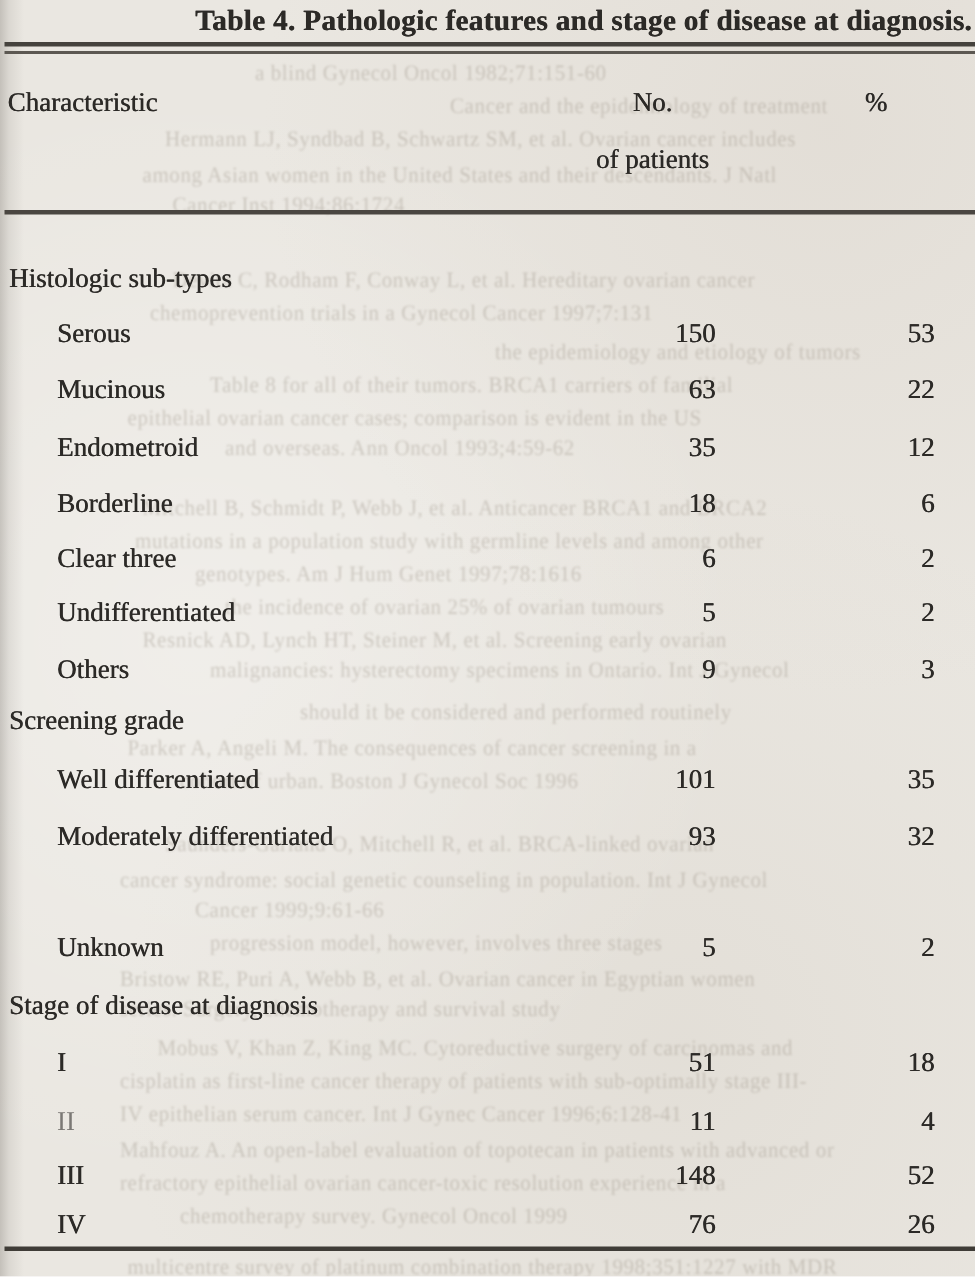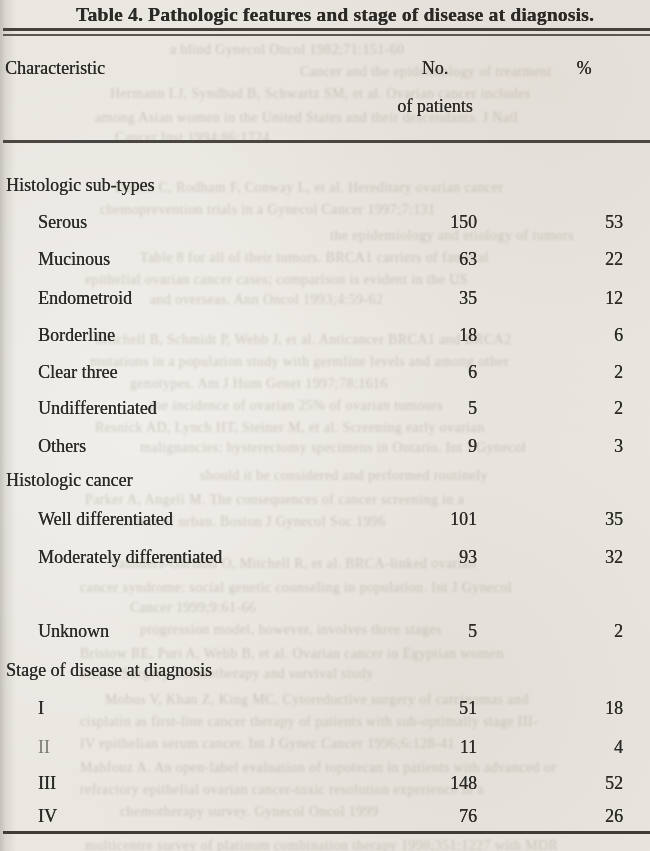--- a/index.html
+++ b/index.html
@@ -25,21 +25,21 @@
     letter-spacing:0.4px;
     color:#8f8679;
     opacity:0.34;
     filter:blur(0.8px);
     transform:scaleY(1.05);
   }
   
   .fg{position:absolute;inset:0;}
   .title{
     position:absolute;top:4px;left:22px;right:2px;
-    text-align:center;
+    text-align:right;
     font-size:19.5px;font-weight:bold;
     letter-spacing:0.2px;
     text-shadow:0.3px 0 0 #2c2a27;
   }
   .rule{position:absolute;left:3px;right:0;}
   .rule-top{top:28px;height:3px;border-top:3px solid #45423d;border-bottom:2px solid #5c5852;}
   .rule-mid{top:140px;height:0;border-top:3px solid #4a4641;}
   .rule-bottom{top:831px;height:0;border-top:3px solid #3f3c37;}
   .col-head,.row{font-size:18px;}
   .char-head{position:absolute;top:58px;left:5px;}
@@ -141,21 +141,21 @@
       <span class="num n-col">5</span>
       <span class="num p-col">2</span>
     </div>
     <div class="row" style="top:436px">
       <span class="lbl ink">Others</span>
       <span class="num n-col">9</span>
       <span class="num p-col">3</span>
     </div>
 
     <div class="row grp" style="top:470px">
-      <span class="lbl ink">Histologic cancer</span>
+      <span class="lbl ink">Screening grade</span>
     </div>
     <div class="row" style="top:509px">
       <span class="lbl ink">Well differentiated</span>
       <span class="num n-col">101</span>
       <span class="num p-col">35</span>
     </div>
     <div class="row" style="top:547px">
       <span class="lbl ink">Moderately differentiated</span>
       <span class="num n-col">93</span>
       <span class="num p-col">32</span>

